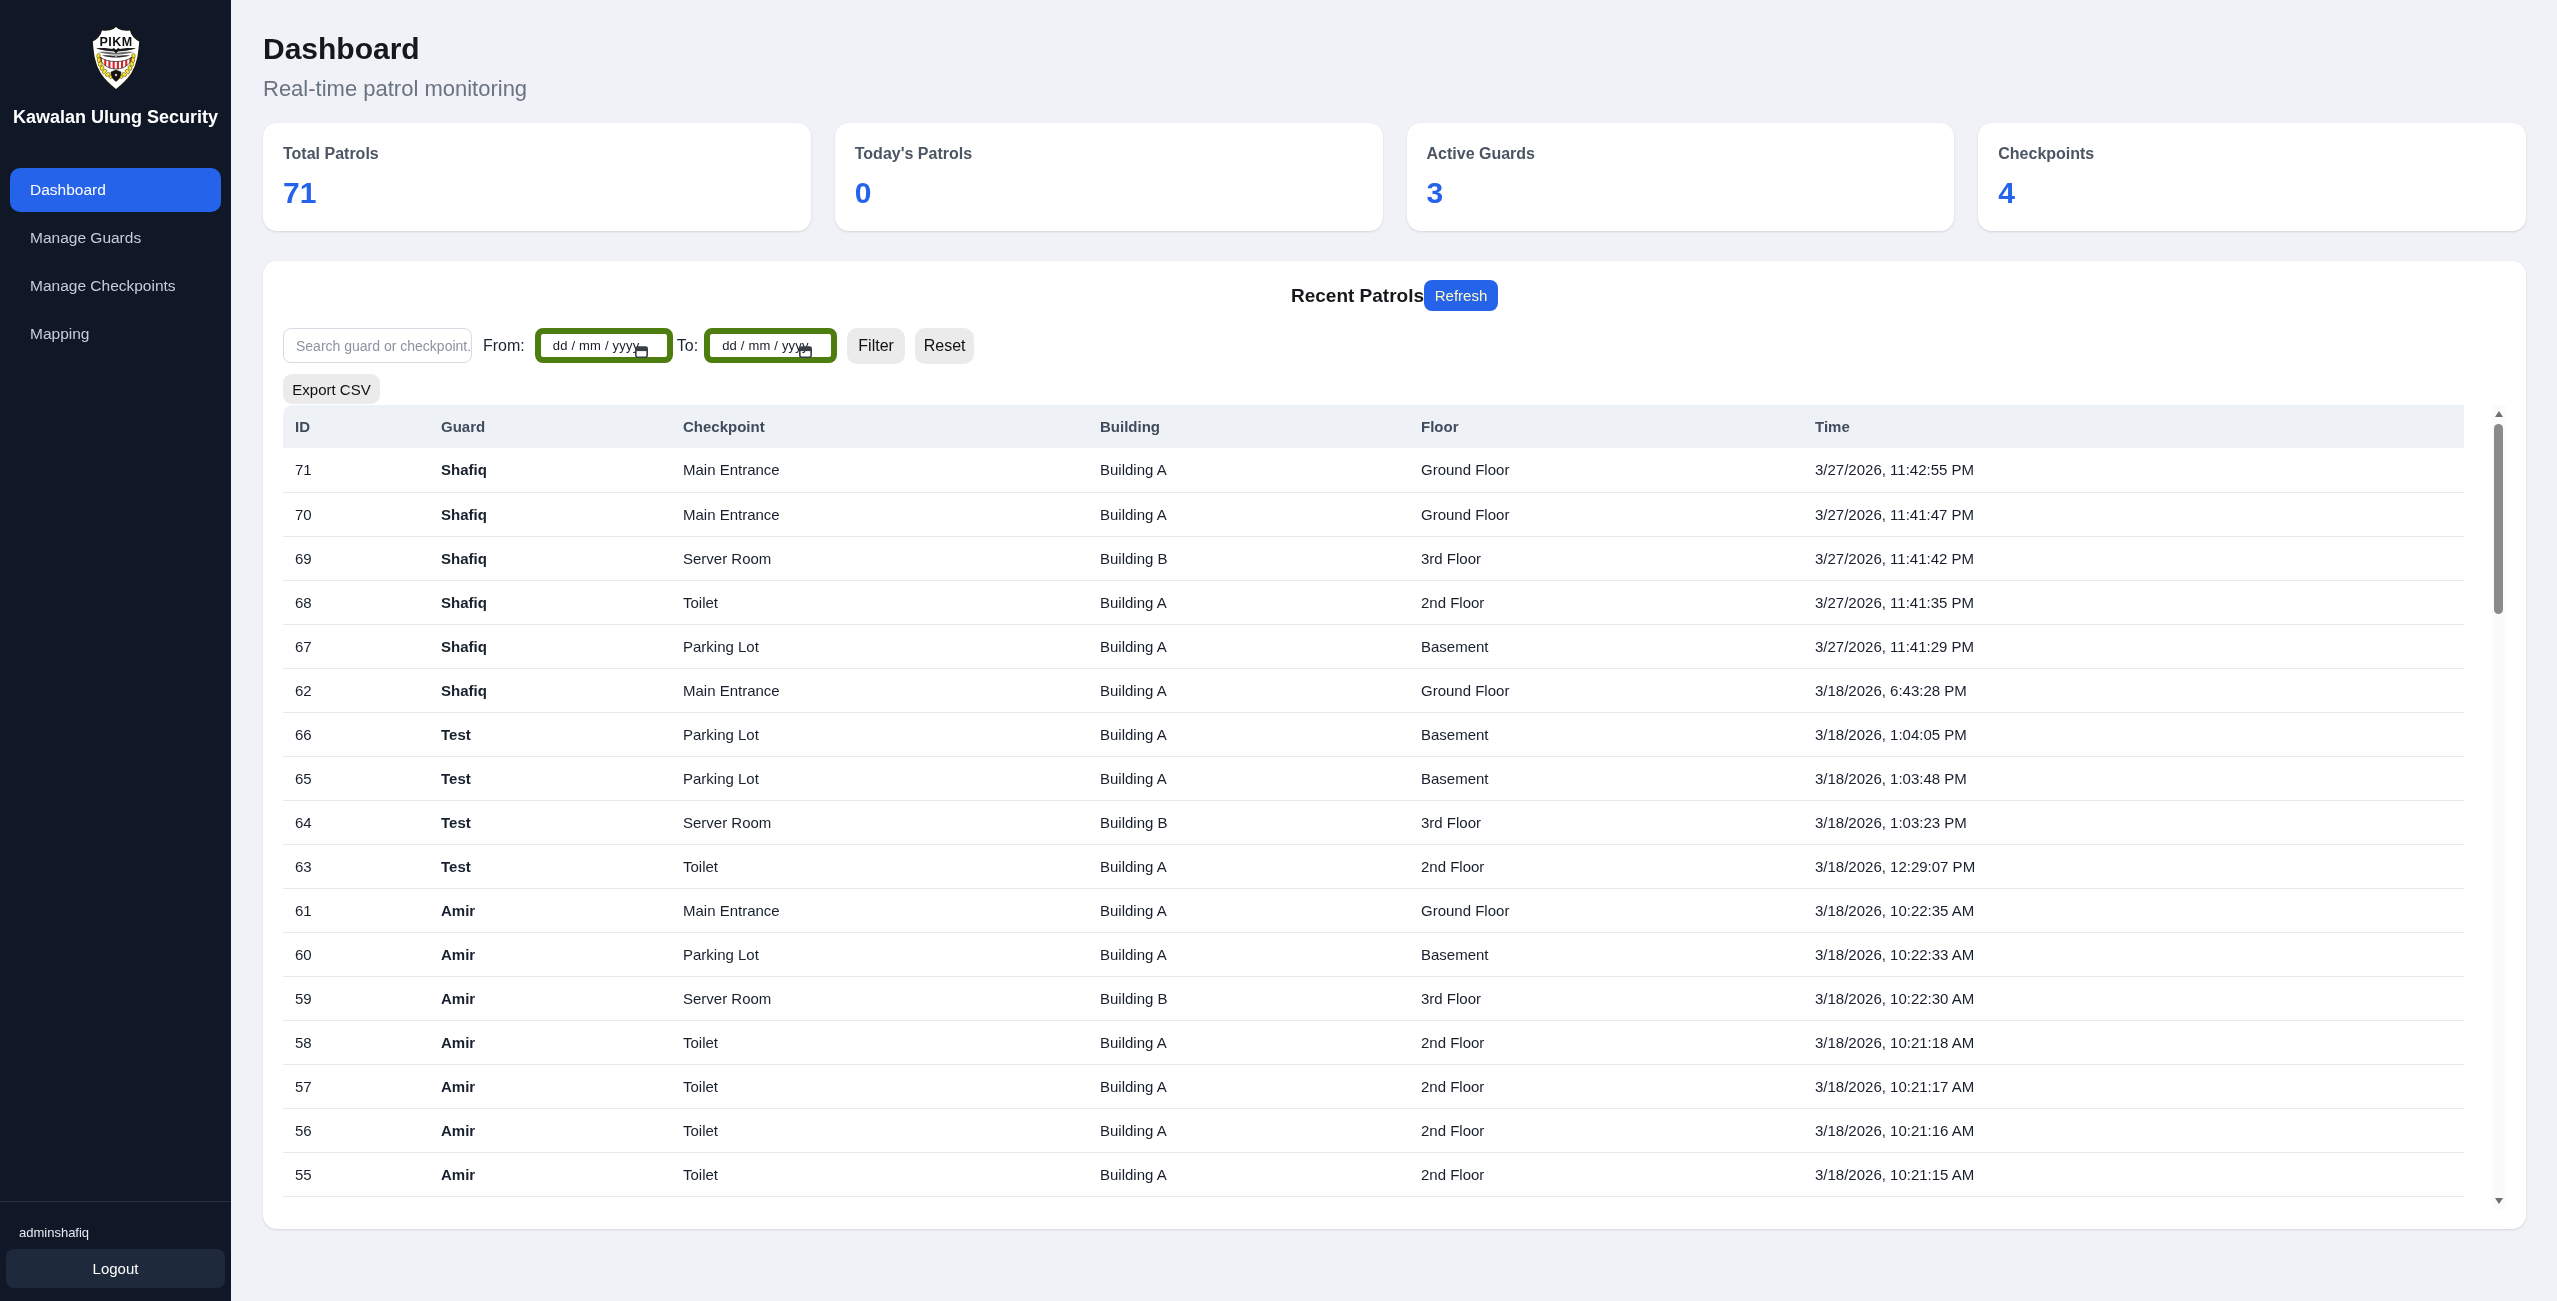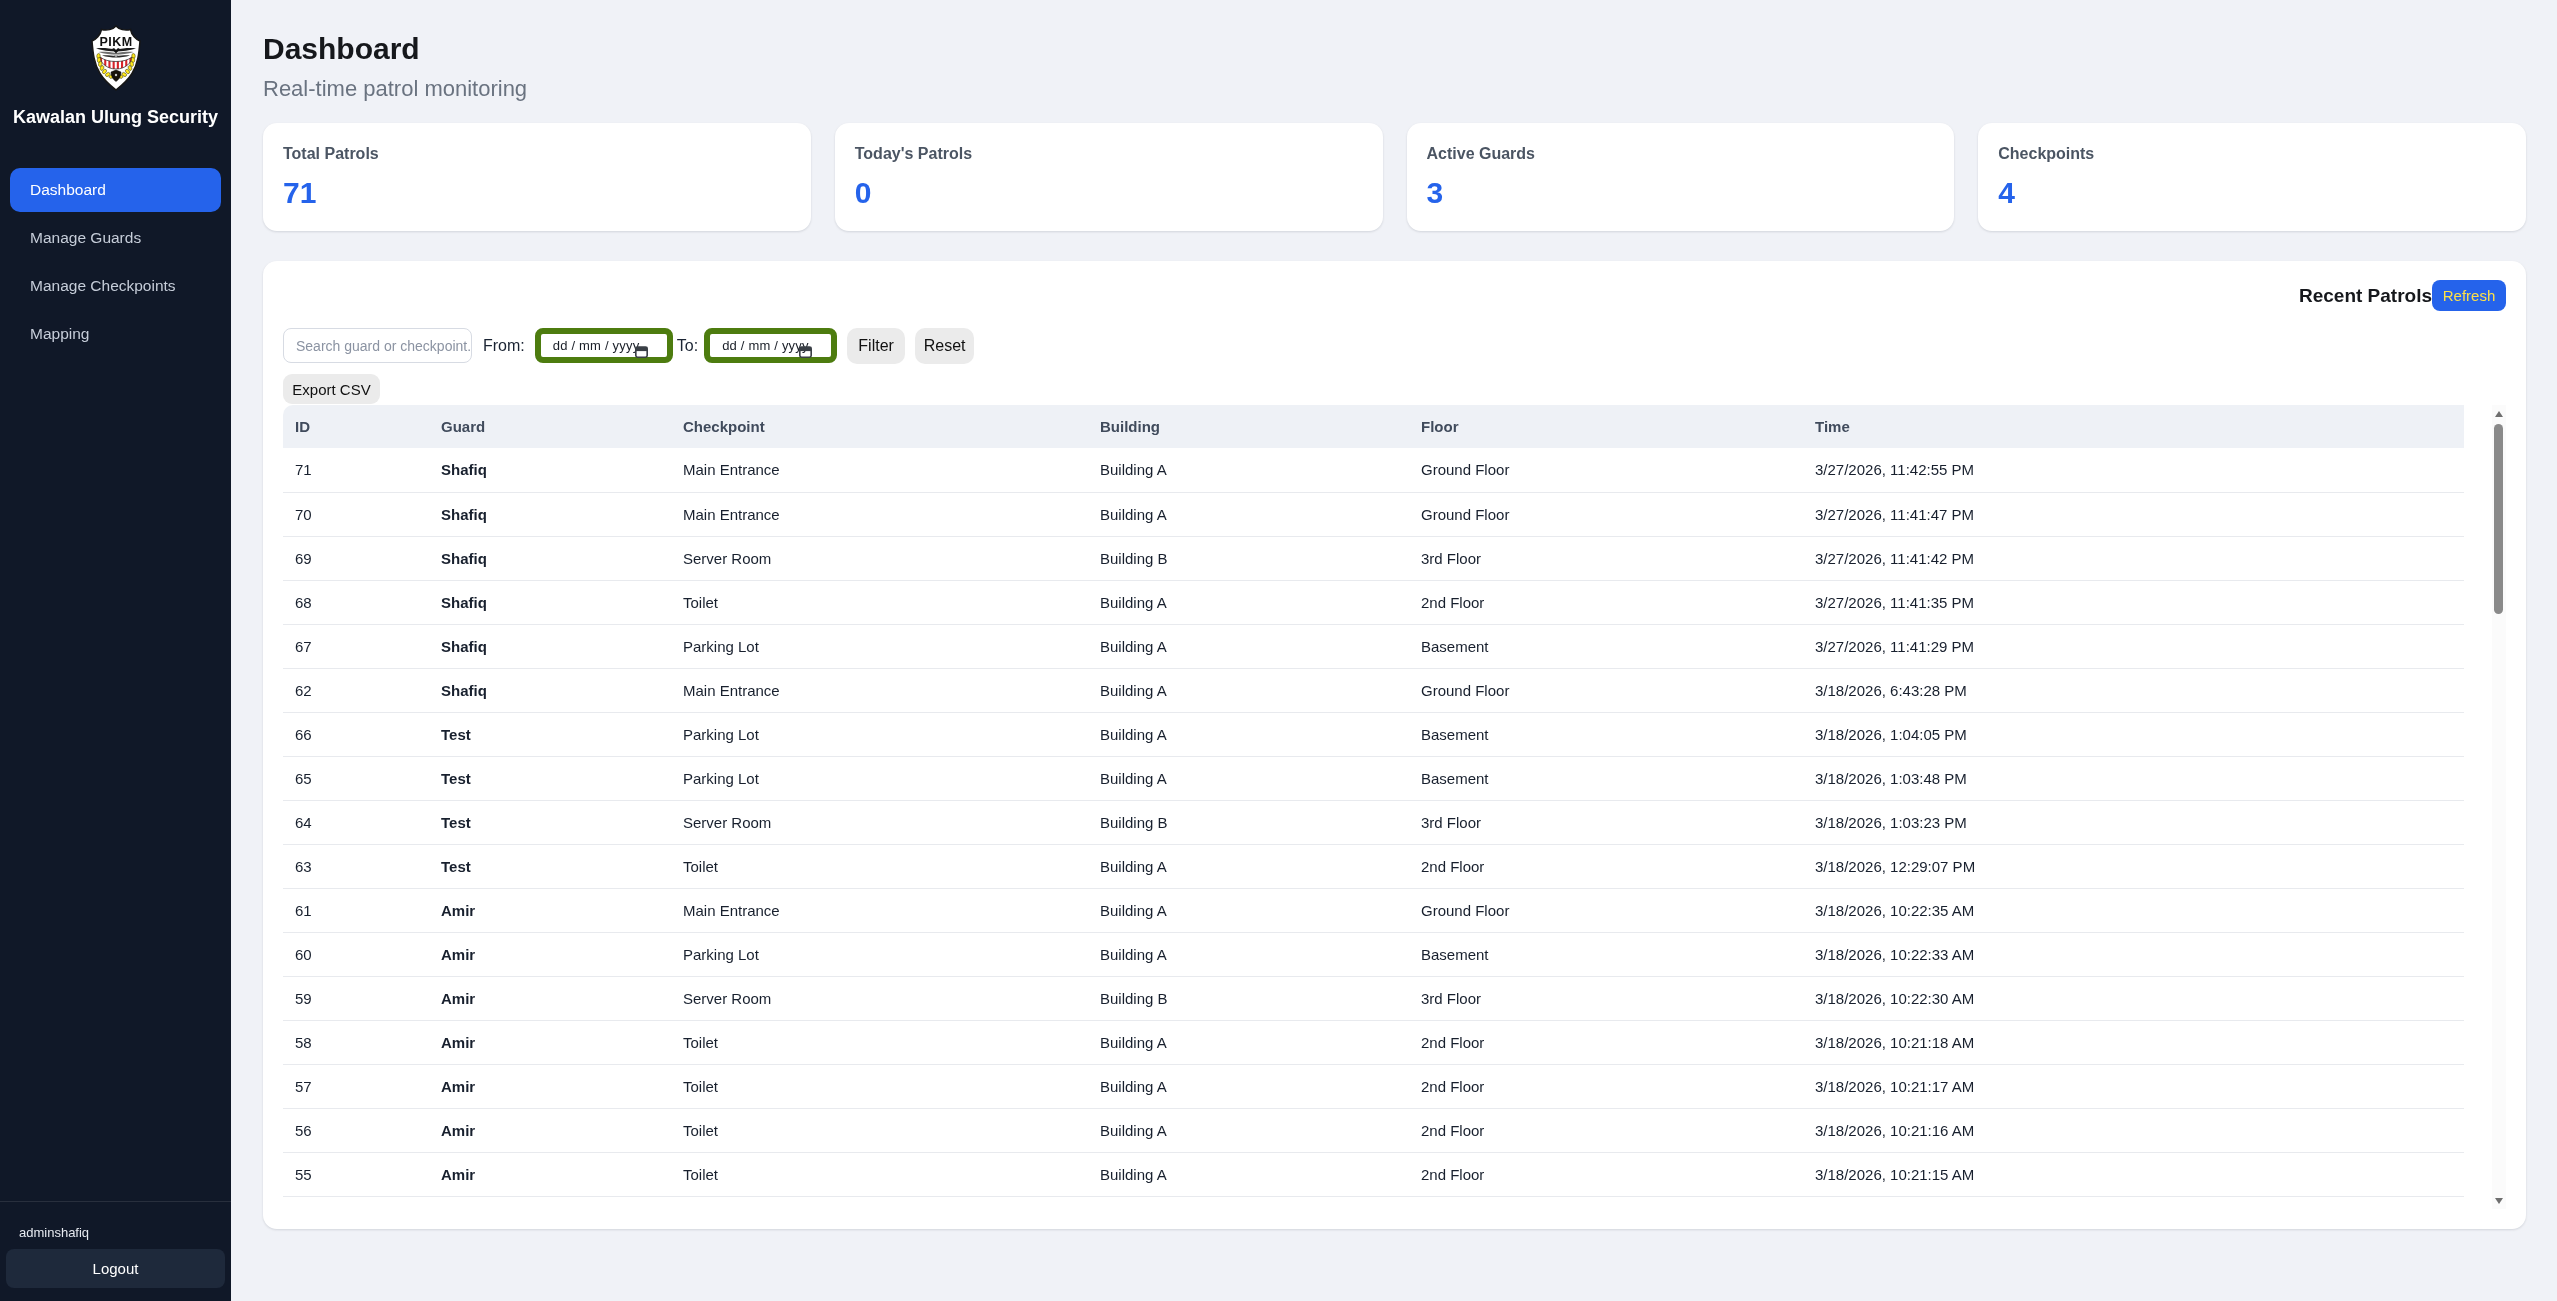--- a/index.html
+++ b/index.html
@@ -16,23 +16,23 @@
 .logout { display:block; margin:9px auto 0; width:219px; height:39px; background:#1e293b; color:#fff; border:none; border-radius:8px; font-size:15px; font-family:"Liberation Sans", sans-serif; }
 .main { flex:1; padding:32px 31px 0 32px; }
 h1.title { font-size:30px; font-weight:bold; color:#16181c; line-height:34px; }
 .sub { font-size:22px; color:#6a7380; margin-top:10px; }
 .stats { display:flex; gap:24px; margin-top:21px; }
 .card { background:#fff; border-radius:14px; box-shadow:0 1px 2px rgba(16,24,40,.05), 0 1px 3px rgba(16,24,40,.08); }
 .stat { flex:1; height:108px; padding:22px 20px 0 20px; }
 .stat .label { font-size:16px; font-weight:bold; color:#4b5563; }
 .stat .num { font-size:30px; font-weight:bold; color:#2563eb; margin-top:13px; }
 .recent { margin-top:30px; padding:24px 20px 17px 20px; height:968px; }
-.rhead { display:flex; justify-content:flex-end; align-items:flex-start; }
+.rhead { display:flex; justify-content:center; align-items:flex-start; }
 .rhead h2 { font-size:19px; font-weight:bold; color:#16181c; }
-.refresh { width:74px; height:31px; background:#2563eb; color:#fde047; border:none; border-radius:8px; font-size:15px; font-family:"Liberation Sans", sans-serif; margin-top:-5px; }
+.refresh { width:74px; height:31px; background:#2563eb; color:#fef9c3; border:none; border-radius:8px; font-size:15px; font-family:"Liberation Sans", sans-serif; margin-top:-5px; }
 .controls { display:flex; align-items:center; margin-top:17px; height:35px; }
 .search { width:189px; height:35px; border:1px solid #d7dbe3; border-radius:8px; background:#fff; font-size:14px; color:#8b93a2; padding-left:12px; display:flex; align-items:center; white-space:nowrap; overflow:hidden; }
 .lbl { font-size:16px; color:#1b2433; margin-left:11px; } .lbl.to { margin-left:4px; } .date.d2 { width:133px; margin-left:6px; }
 .date { width:138px; height:35px; border:6px solid #4d7c0f; border-radius:8px; background:#fff; margin-left:10px; display:flex; align-items:center; padding:0 12px; position:relative; }
 .date span { font-size:13px; color:#1a1f28; letter-spacing:0.2px; }
 .date svg { position:absolute; right:19px; top:11px; }
 .btn { height:36px; background:#ebebeb; border:none; border-radius:10px; font-size:16px; color:#111; font-family:"Liberation Sans", sans-serif; }
 .filter { width:58px; margin-left:10px; }
 .reset { width:59px; margin-left:10px; }
 .export { width:97px; height:30px; border-radius:9px; font-size:15px; margin-top:11px; display:block; }

